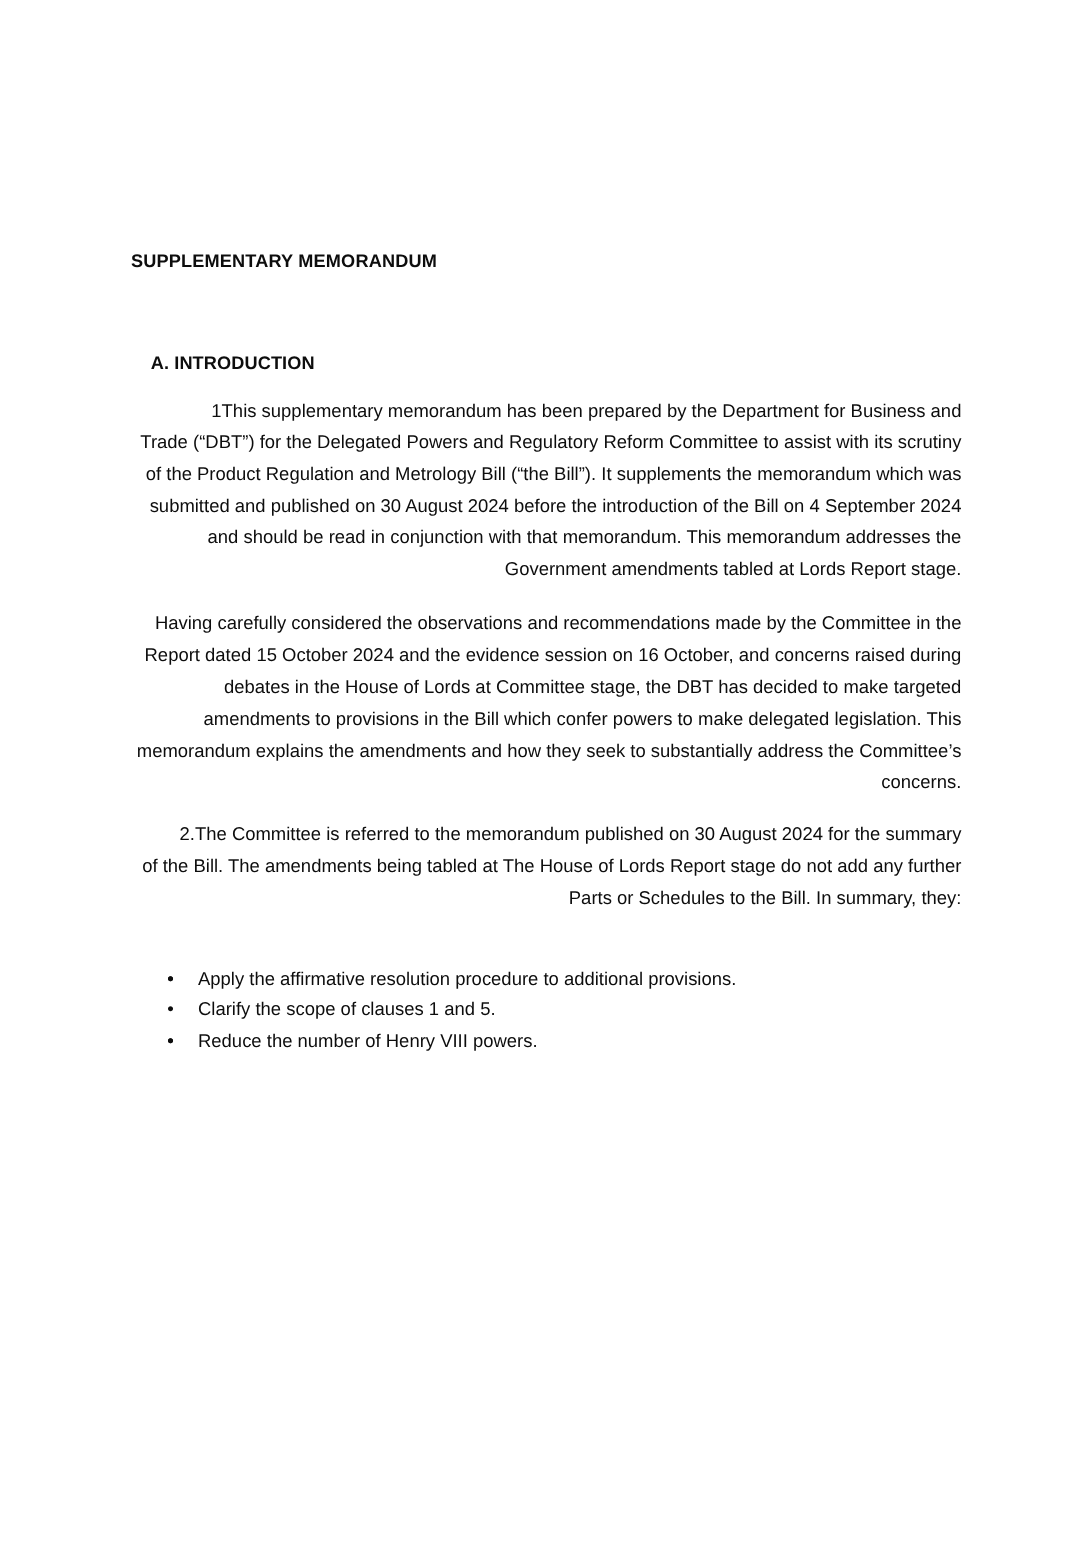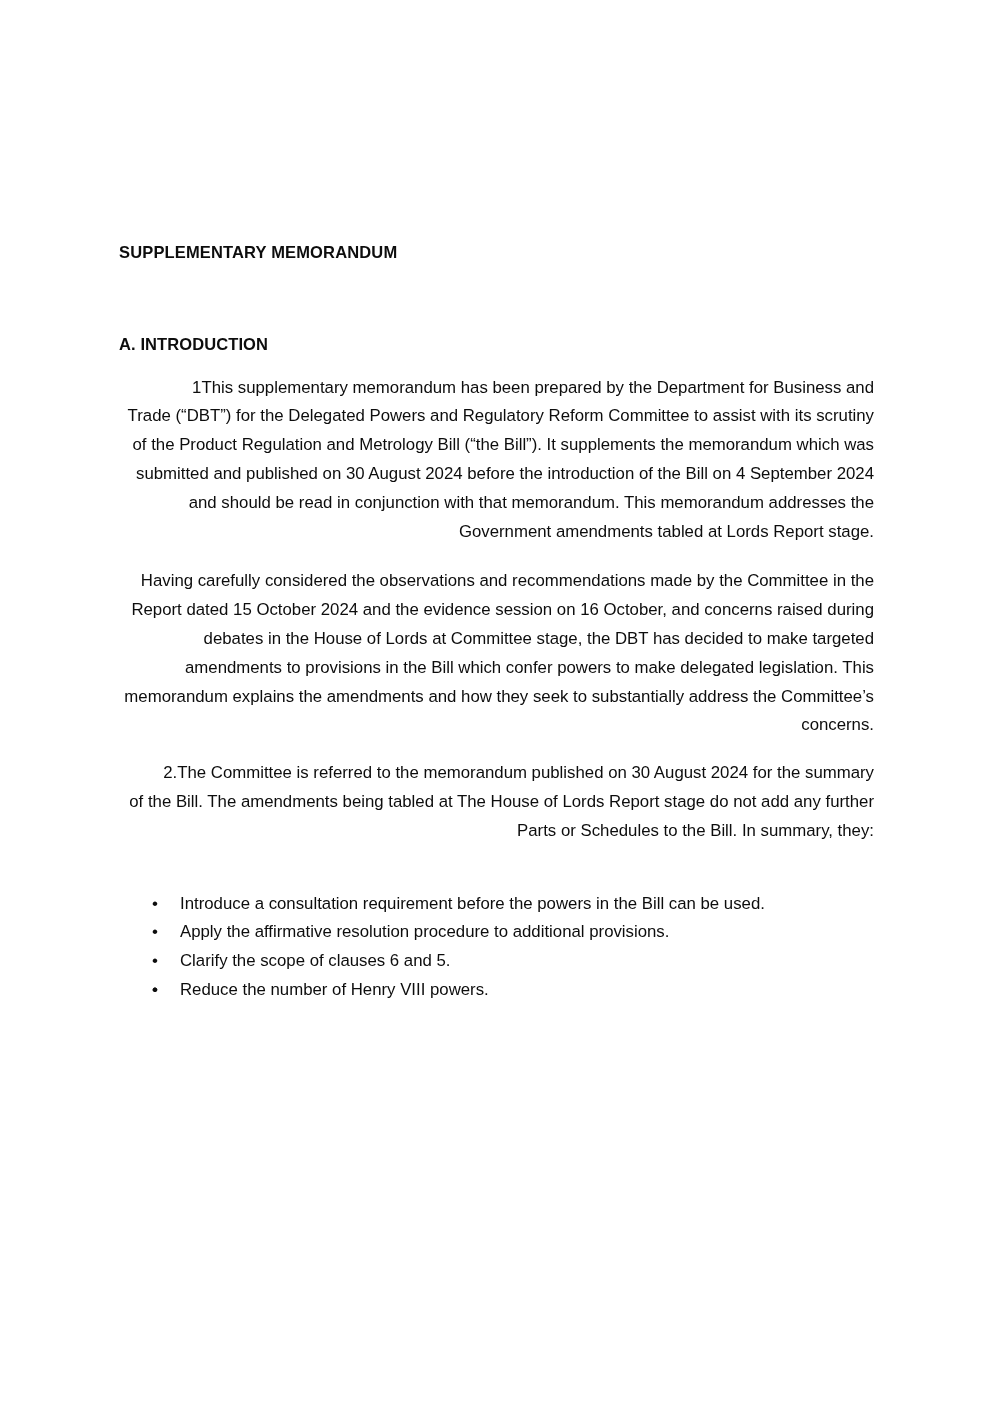--- a/index.html
+++ b/index.html
@@ -16,21 +16,21 @@
     position: relative;
     width: 991px;
     height: 1401px;
     background: #ffffff;
     box-sizing: border-box;
     overflow: hidden;
   }
   .content {
     position: absolute;
     left: 119px;
-    top: 243px;
+    top: 229px;
     width: 755px;
   }
 
   
   .doc-type-heading {
     font-size: 16.5px;
     font-weight: bold;
     letter-spacing: 0.15px;
     line-height: 1.2;
     margin: 0;
@@ -47,21 +47,21 @@
     font-weight: bold;
     line-height: 28.5px;
     margin: 19px 0 0 0;
     width: 752px;
   }
   .section-heading {
     font-size: 16.5px;
     font-weight: bold;
     letter-spacing: 0.1px;
     line-height: 1.2;
-    margin: 0;
+    margin: 18px;
   }
   .section-heading.sec-a { margin-top: 72px; }
   .section-heading.sec-b { margin-top: 27px; }
 
   
   .para {
     font-size: 16.8px;
     line-height: 28.8px;
     margin: 19px 0 0 0;
     text-align: right;
@@ -115,29 +115,28 @@
     <p class="para para-tight">Having carefully considered the observations and recommendations made by the Committee in the Report dated 15 October 2024 and the evidence session on 16 October, and concerns raised during debates in the House of Lords at Committee stage, the DBT has decided to make targeted amendments to provisions in the Bill which confer powers to make delegated legislation. This memorandum explains the amendments and how they seek to substantially address the Committee’s concerns.</p>
 
 
     <p class="para">
       <span class="num">2.</span><span>The Committee is referred to the memorandum published on 30 August 2024 for the summary of the Bill. The amendments being tabled at The House of Lords Report stage do not add any further Parts or Schedules to the Bill.  In  summary, they:</span>
     </p>
 
     <ul class="bullets">
       <li>
         <span class="bullet-mark">•</span>
-        <span>Introduce a consultation requirement before the powers in the Bill can be used.</span>
       </li>
       <li>
         <span class="bullet-mark">•</span>
         <span>Apply the affirmative resolution procedure to additional provisions.</span>
       </li>
       <li>
         <span class="bullet-mark">•</span>
-        <span>Clarify the scope of clauses 6 and 5.</span>
+        <span>Clarify the scope of clauses 1 and 5.</span>
       </li>
       <li>
         <span class="bullet-mark">•</span>
       </li>
       <li>
         <span class="bullet-mark">•</span>
         <span>Reduce the number of Henry VIII powers.</span>
       </li>
     </ul>
 

